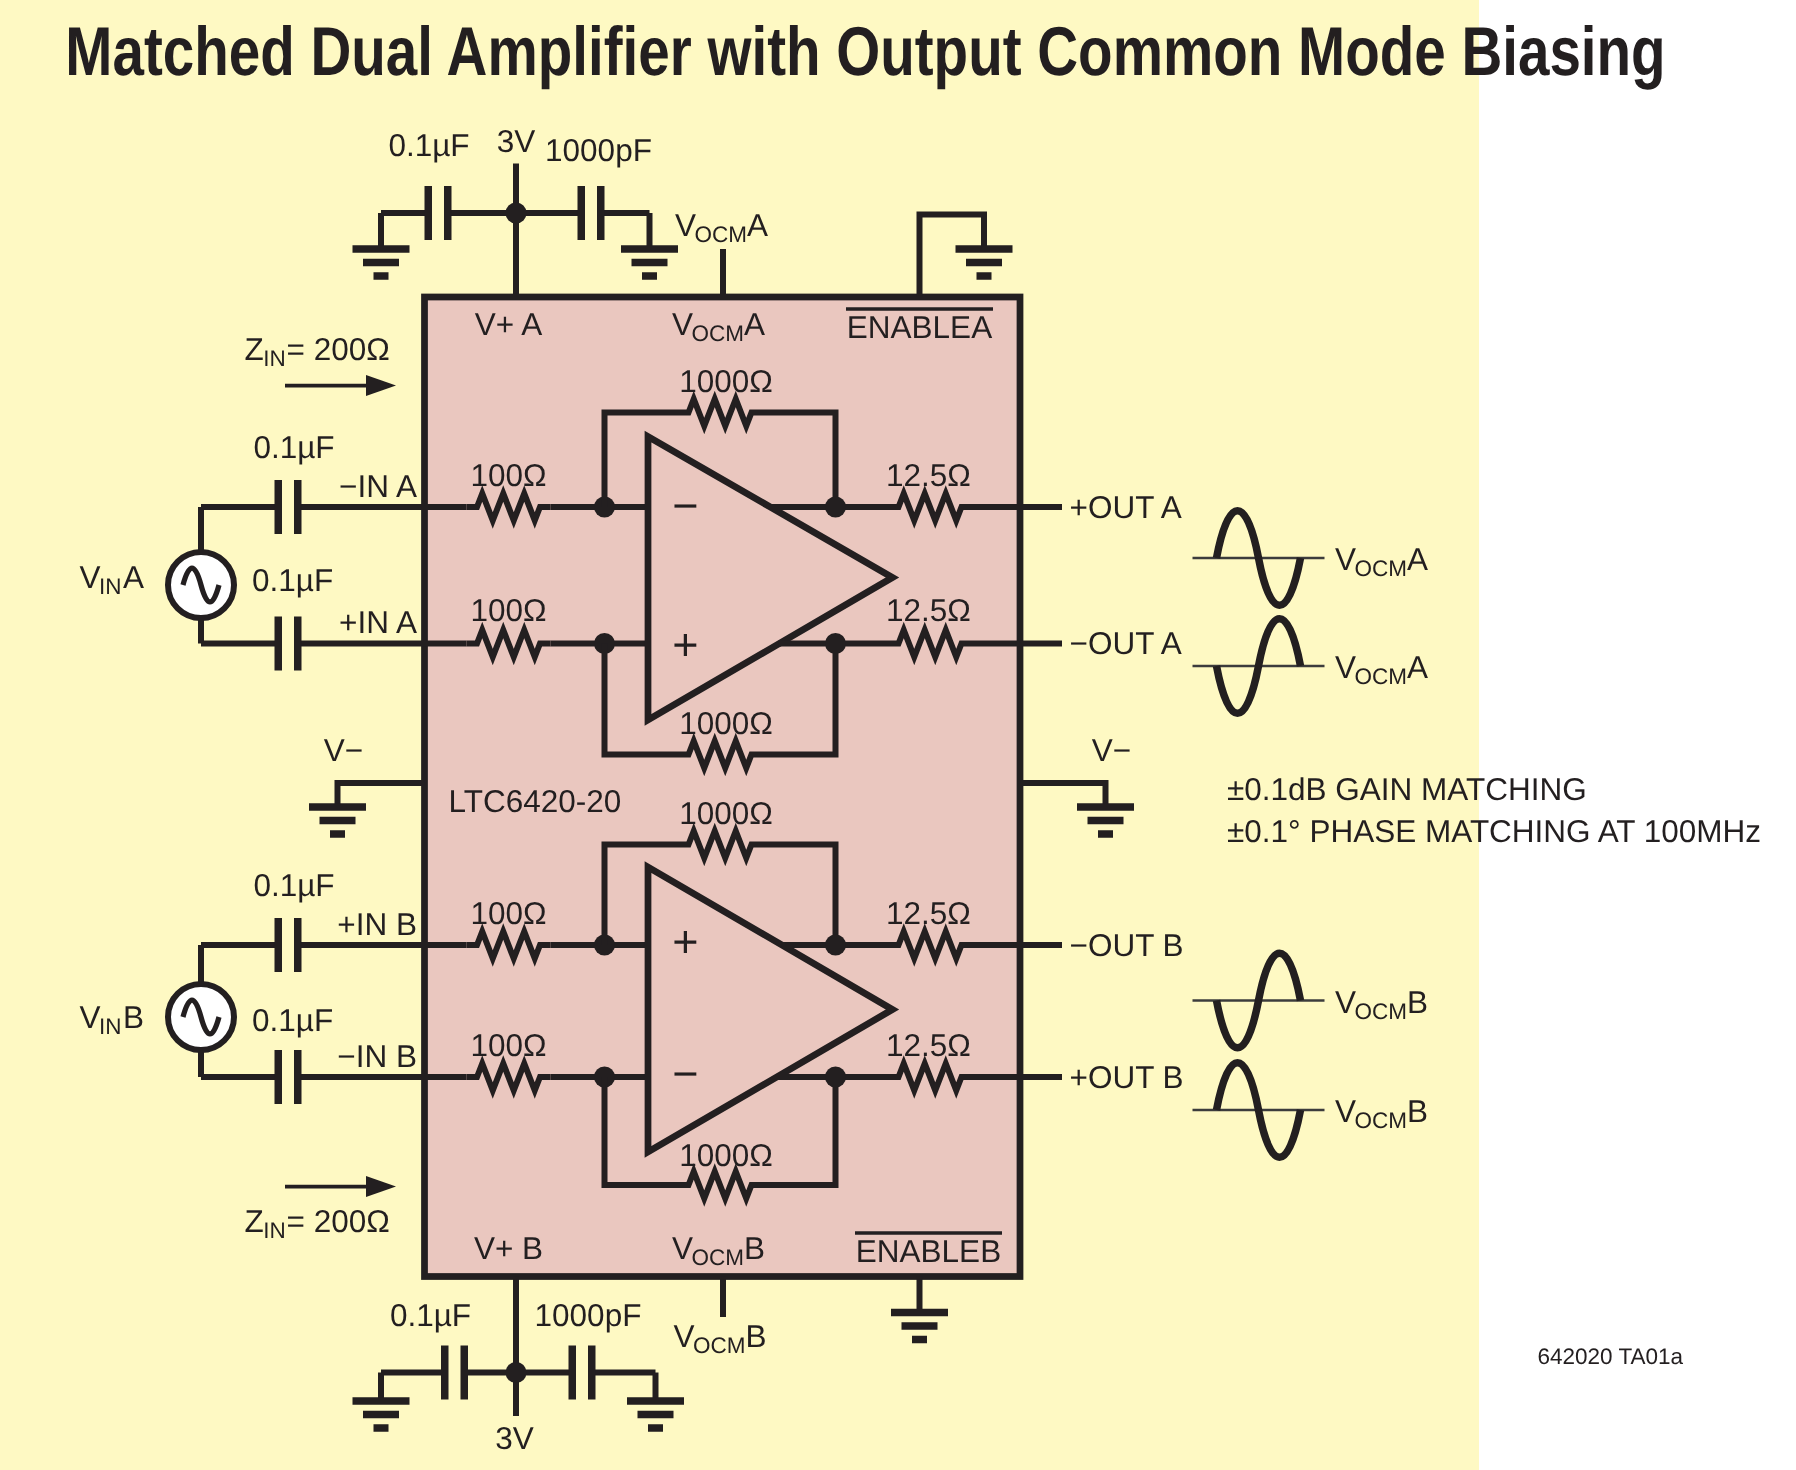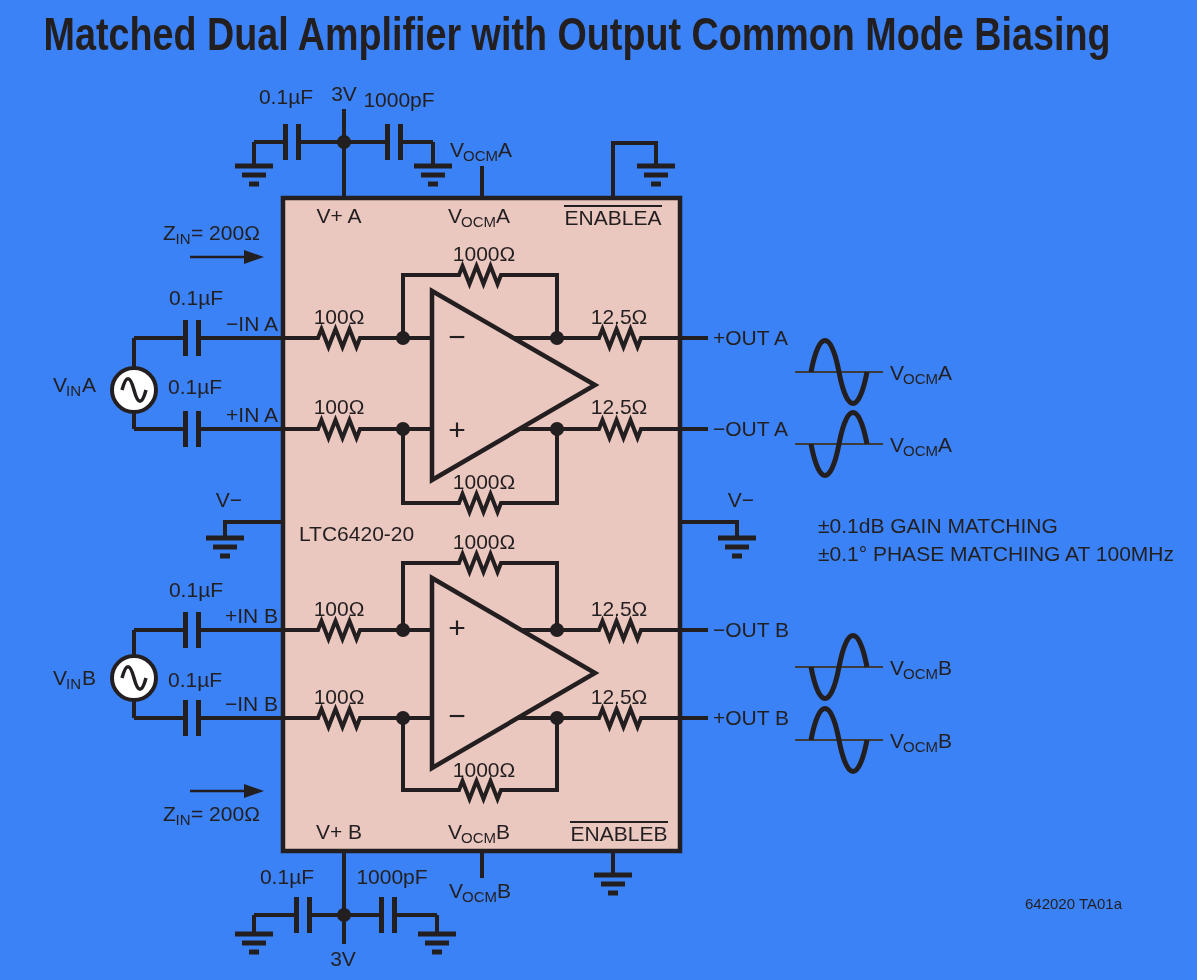--- a/index.html
+++ b/index.html
@@ -1,16 +1,16 @@
 <!DOCTYPE html>
 <html><head>
 <meta charset="utf-8">
 <style>
   html,body{margin:0;padding:0;background:#ffffff;}
-  .stage{width:1197px;height:980px;position:relative;background:#3b82f6;}
+  .stage{width:986px;height:980px;position:relative;background:#fef9c3;}
   text{fill:#231f20;font-family:"Liberation Sans",sans-serif;}
   .t{font-size:21px;}
   .ts{font-size:15px;}
   .sign{font-size:30px;}
   .wm{font-size:15px;}
   .ttl{font-size:46px;font-weight:bold;}
   .w{stroke:#231f20;stroke-width:4;fill:none;}
   .w5{stroke:#231f20;stroke-width:4.5;fill:none;}
   .thin{stroke:#3c3c3c;stroke-width:1.8;fill:none;}
   .ol{stroke:#231f20;stroke-width:2.2;fill:none;}

